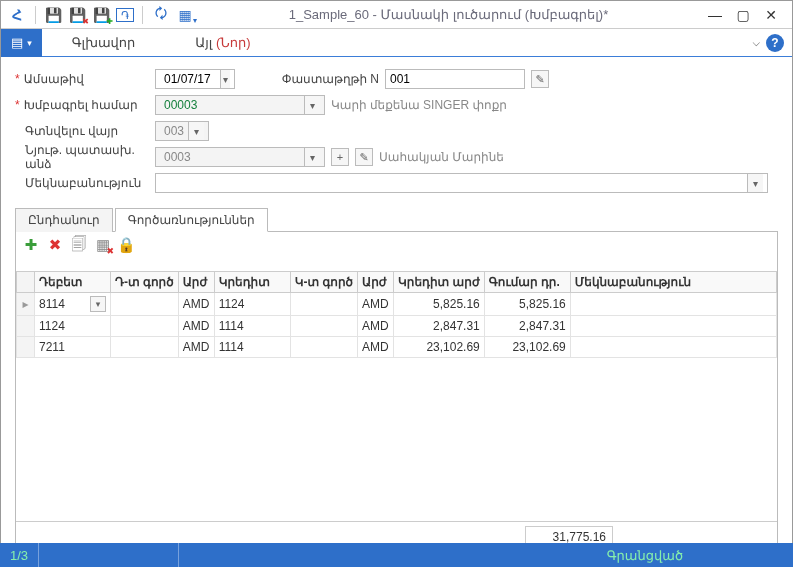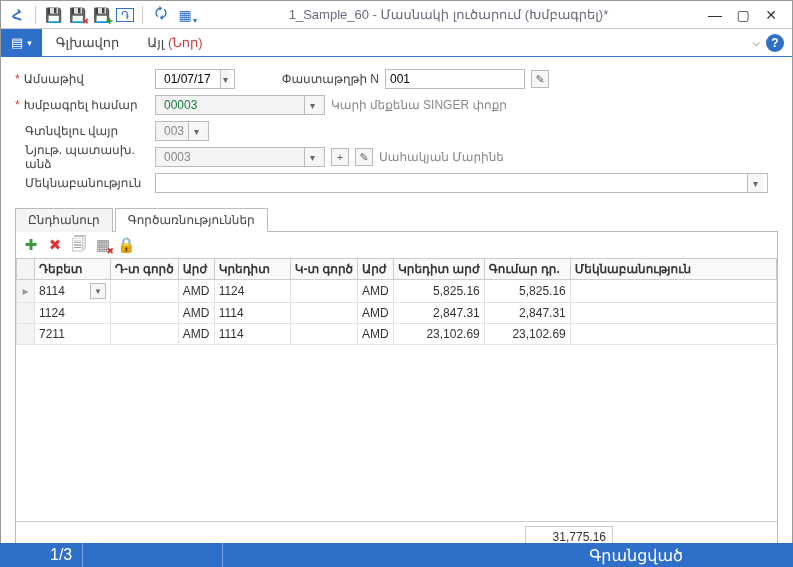--- a/index.html
+++ b/index.html
@@ -10,21 +10,21 @@
   .titlebar .tb-icons { display: flex; align-items: center; gap: 4px; padding-left: 6px; }
   .titlebar .tb-icon { width: 20px; height: 20px; display: flex; align-items: center; justify-content: center; font-size: 14px; color: #6a3fb5; cursor: pointer; }
   .titlebar .sep { width: 1px; height: 18px; background: #ccc; margin: 0 4px; }
   .titlebar .title { flex: 1; text-align: center; color: #6a6a7a; font-size: 13px; }
   .titlebar .wincontrols { display: flex; gap: 2px; padding-right: 8px; }
   .titlebar .wincontrols .wc { width: 26px; height: 20px; display: flex; align-items: center; justify-content: center; font-size: 14px; color: #333; cursor: pointer; }
 
   
   .menubar { height: 28px; background: #fff; display: flex; align-items: center; border-bottom: 1px solid #3b7dd8; }
   .menubar .menu-tab { background: #2e6fc9; color: #fff; padding: 4px 10px; height: 28px; display: flex; align-items: center; gap: 4px; font-size: 13px; }
-  .menubar .menu-item { padding: 0 14px; color: #444; font-size: 13px; cursor: pointer; }
+  .menubar .menu-item { padding: 0 30px; color: #444; font-size: 13px; cursor: pointer; }
   .menubar .menu-item .new { color: #c73a3a; }
   .menubar .right { margin-left: auto; display: flex; align-items: center; gap: 6px; padding-right: 8px; }
   .menubar .help-icon { width: 18px; height: 18px; background: #2e6fc9; color: #fff; border-radius: 50%; display: flex; align-items: center; justify-content: center; font-weight: bold; font-size: 12px; }
 
   
   .form { padding: 10px 24px 6px 14px; }
   .form-row { display: flex; align-items: center; height: 24px; margin-bottom: 2px; }
   .form-row .label { width: 140px; color: #444; font-size: 12px; }
   .form-row .req { color: #d33; margin-right: 4px; }
   .form-row .field { display: flex; align-items: center; gap: 6px; }
@@ -42,35 +42,35 @@
   .tabs { display:flex; margin: 4px 14px 0 14px; position:relative; top:1px; }
   .tabs .tab { border: 1px solid #bbb; border-bottom: none; padding: 4px 12px; background: #f4f4f4; color: #444; font-size:12px; margin-right:2px; cursor:pointer;}
   .tabs .tab.active { background: #fff; border-bottom: 1px solid #fff; }
   .grid-wrap { border: 1px solid #bbb; margin: 0 14px 0 14px; height: 322px; display:flex; flex-direction:column; }
 
   
   .grid-toolbar { display: flex; align-items: center; gap: 6px; padding: 4px 6px; }
   .grid-toolbar .gt { width: 18px; height: 18px; display: flex; align-items:center; justify-content:center; font-size: 15px; cursor:pointer;}
 
   
-  table.grid { width: 100%; border-collapse: collapse; font-size: 12px; }
+  table.grid { width: 100%; border-collapse: collapse; font-size: 12px; margin-top: 13px; }
   table.grid th { border: 1px solid #ccc; background: #f9f9f9; padding: 3px 4px; font-weight: bold; text-align: left; color:#333; white-space:nowrap;}
   table.grid td { border: 1px solid #e3e3e3; padding: 3px 4px; color:#333; height:20px; white-space:nowrap;}
   table.grid .rowhead { width: 18px; background: #f4f4f4; text-align:center; color:#999;}
   table.grid .num { text-align: right; }
   table.grid .debt-cell { display:flex; align-items:center; }
   table.grid .debt-cell .caret { margin-left:auto; width:16px; height:16px; border:1px solid #bbb; background:#f6f6f6; display:flex; align-items:center; justify-content:center; font-size:9px; color:#666;}
   .grid-body { flex: 1; overflow:auto; }
 
   
   .totals-row { border-top: 1px solid #ccc; padding: 4px; display:flex; justify-content:flex-end; }
   .totals-row .totcell { width: 88px; text-align: right; border: 1px solid #ccc; padding: 3px 6px; background:#fff; }
 
   
-  .statusbar { position: absolute; bottom: 0; left: 0; right: 0; height: 24px; background: #2e6fc9; color: #ffffff; display: flex; align-items: center; font-size: 16px; padding-left: 40px; }
+  .statusbar { position: absolute; bottom: 0; left: 0; right: 0; height: 24px; background: #2e6fc9; color: #86efac; display: flex; align-items: center; font-size: 13px; }
   .statusbar .cell { padding: 0 10px; border-right: 1px solid rgba(255,255,255,0.35); height:100%; display:flex; align-items:center;}
   .statusbar .spacer { flex:1; }
 </style>
 </head>
 <body>
 
 <div class="titlebar">
   <div class="tb-icons">
     <div class="tb-icon" style="color:#2e6fc9;font-weight:bold;">Հ</div>
     <div class="sep"></div>

